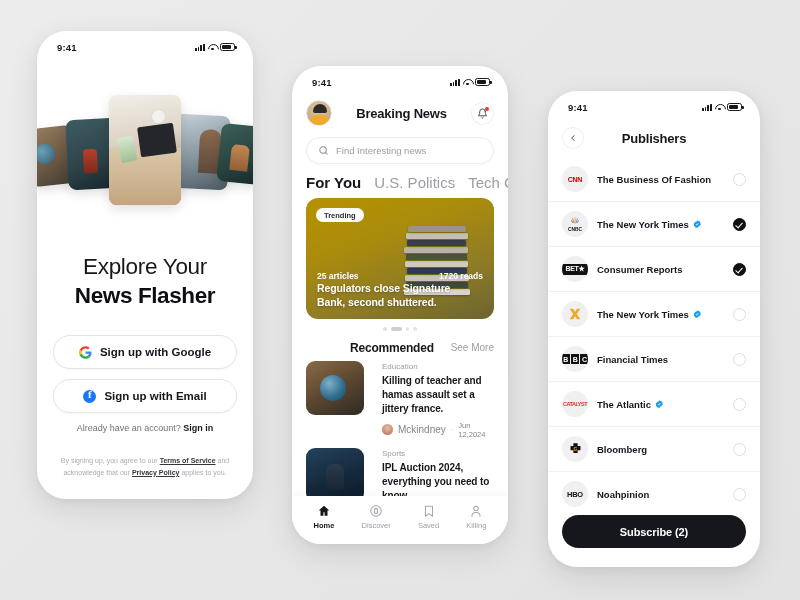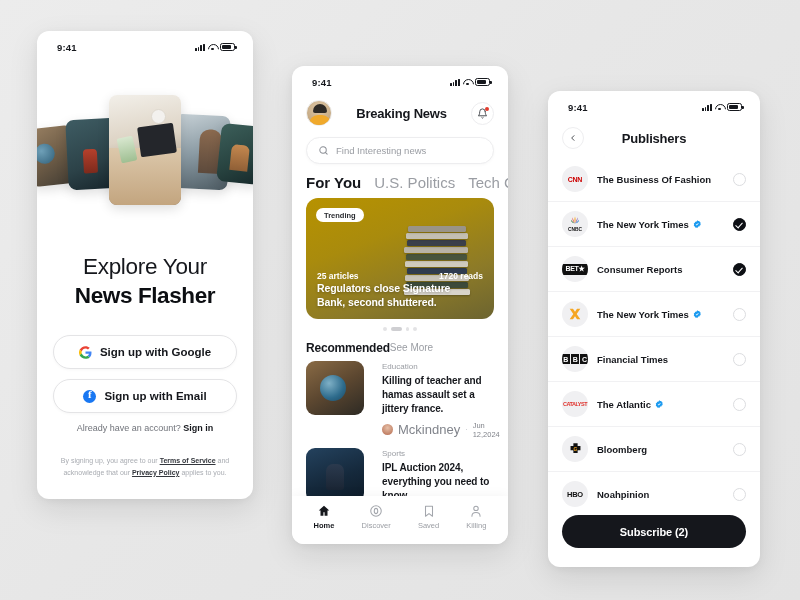--- a/index.html
+++ b/index.html
@@ -13,21 +13,21 @@
   #stage {
     position: relative;
     width: 800px; height: 600px;
     background: linear-gradient(135deg,#ececec 0%,#e7e7e7 45%,#e3e3e3 100%);
   }
 
   
   .phone {
     position: absolute;
     background: #ffffff;
-    border-radius: 12px;
+    border-radius: 29px;
     overflow: hidden;
     box-shadow: 0 10px 30px rgba(0,0,0,0.10), 0 2px 8px rgba(0,0,0,0.05);
   }
   .statusbar {
     height: 26px;
     display: flex; align-items: center;
     justify-content: space-between;
     padding: 6px 18px 0 20px;
     font-size: 9.5px; font-weight: bold;
     color: #16181d; letter-spacing: .2px;
@@ -154,39 +154,39 @@
   .fc-badge{position:absolute;left:10px;top:10px;background:#fff;border-radius:10px;
     padding:2.5px 8px;font-size:7.5px;font-weight:600;color:#2a2c31;}
   .fc-meta{position:absolute;left:11px;right:11px;bottom:38px;display:flex;justify-content:space-between;
     font-size:8.5px;font-weight:700;color:#fff;}
   .fc-head{position:absolute;left:11px;right:14px;bottom:10px;font-size:10.5px;font-weight:700;
     color:#fff;line-height:1.35;letter-spacing:-.1px;text-shadow:0 1px 3px rgba(0,0,0,.3);}
   .dots{display:flex;justify-content:center;gap:4px;margin-top:8px;}
   .dots i{width:3.5px;height:3.5px;border-radius:2px;background:#e3e3e5;display:block;}
   .dots i.on{width:11px;background:#cfcfd2;}
 
-  .rec-head{display:flex;align-items:center;padding:10px 14px 6px;}
+  .rec-head{display:flex;align-items:center;justify-content:space-between;padding:10px 14px 6px;margin-left:44px;}
   .rec-head .t{font-size:12px;font-weight:700;color:#15171c;letter-spacing:-.2px;}
   .rec-head .m{font-size:10px;color:#9a9da3;cursor:pointer;}
 
   .art-row{display:flex;gap:18px;padding:0 14px 9px;cursor:pointer;}
   .art-thumb{width:58px;height:54px;border-radius:9px;flex:none;overflow:hidden;position:relative;}
   .th-edu{background:linear-gradient(150deg,#8a6b45,#5c4730 50%,#2d2a24);}
   .th-edu::after{content:"";position:absolute;left:14px;top:14px;width:26px;height:26px;border-radius:50%;
     background:radial-gradient(circle at 35% 32%,#7fb0c6,#2d6b8c 60%,#1d4760);}
   .th-spo{background:linear-gradient(160deg,#24425e,#15293c 55%,#0d1a27);}
   .th-spo::after{content:"";position:absolute;left:20px;top:16px;width:18px;height:26px;
     border-radius:7px 7px 3px 3px;background:linear-gradient(#2b3a4e,#1a2534);}
   .art-body{flex:1;min-width:0;padding-top:1px;}
   .art-cat{font-size:8px;color:#9a9da3;margin-bottom:3px;}
   .art-title{font-size:10px;font-weight:700;color:#15171c;line-height:1.4;letter-spacing:-.1px;}
   .art-meta{display:flex;align-items:center;gap:5px;margin-top:5px;}
   .art-av{width:11px;height:11px;border-radius:50%;flex:none;
     background:radial-gradient(circle at 50% 35%,#e6c0a8,#b4694d);}
-  .art-auth{font-size:13px;color:#81848b;}
+  .art-auth{font-size:10px;color:#81848b;}
   .art-sep{font-size:7.5px;color:#c2c5ca;}
   .art-date{font-size:7.5px;color:#81848b;}
 
   .tabbar{position:absolute;left:0;right:0;bottom:0;height:48px;background:#fff;
     display:flex;align-items:center;justify-content:space-around;padding:0 8px 6px;
     box-shadow:0 -2px 10px rgba(0,0,0,.04);}
   .tab{display:flex;flex-direction:column;align-items:center;gap:3px;cursor:pointer;}
   .tab .lb{font-size:7.5px;color:#9a9da3;}
   .tab.active .lb{color:#15171c;font-weight:700;}
 

